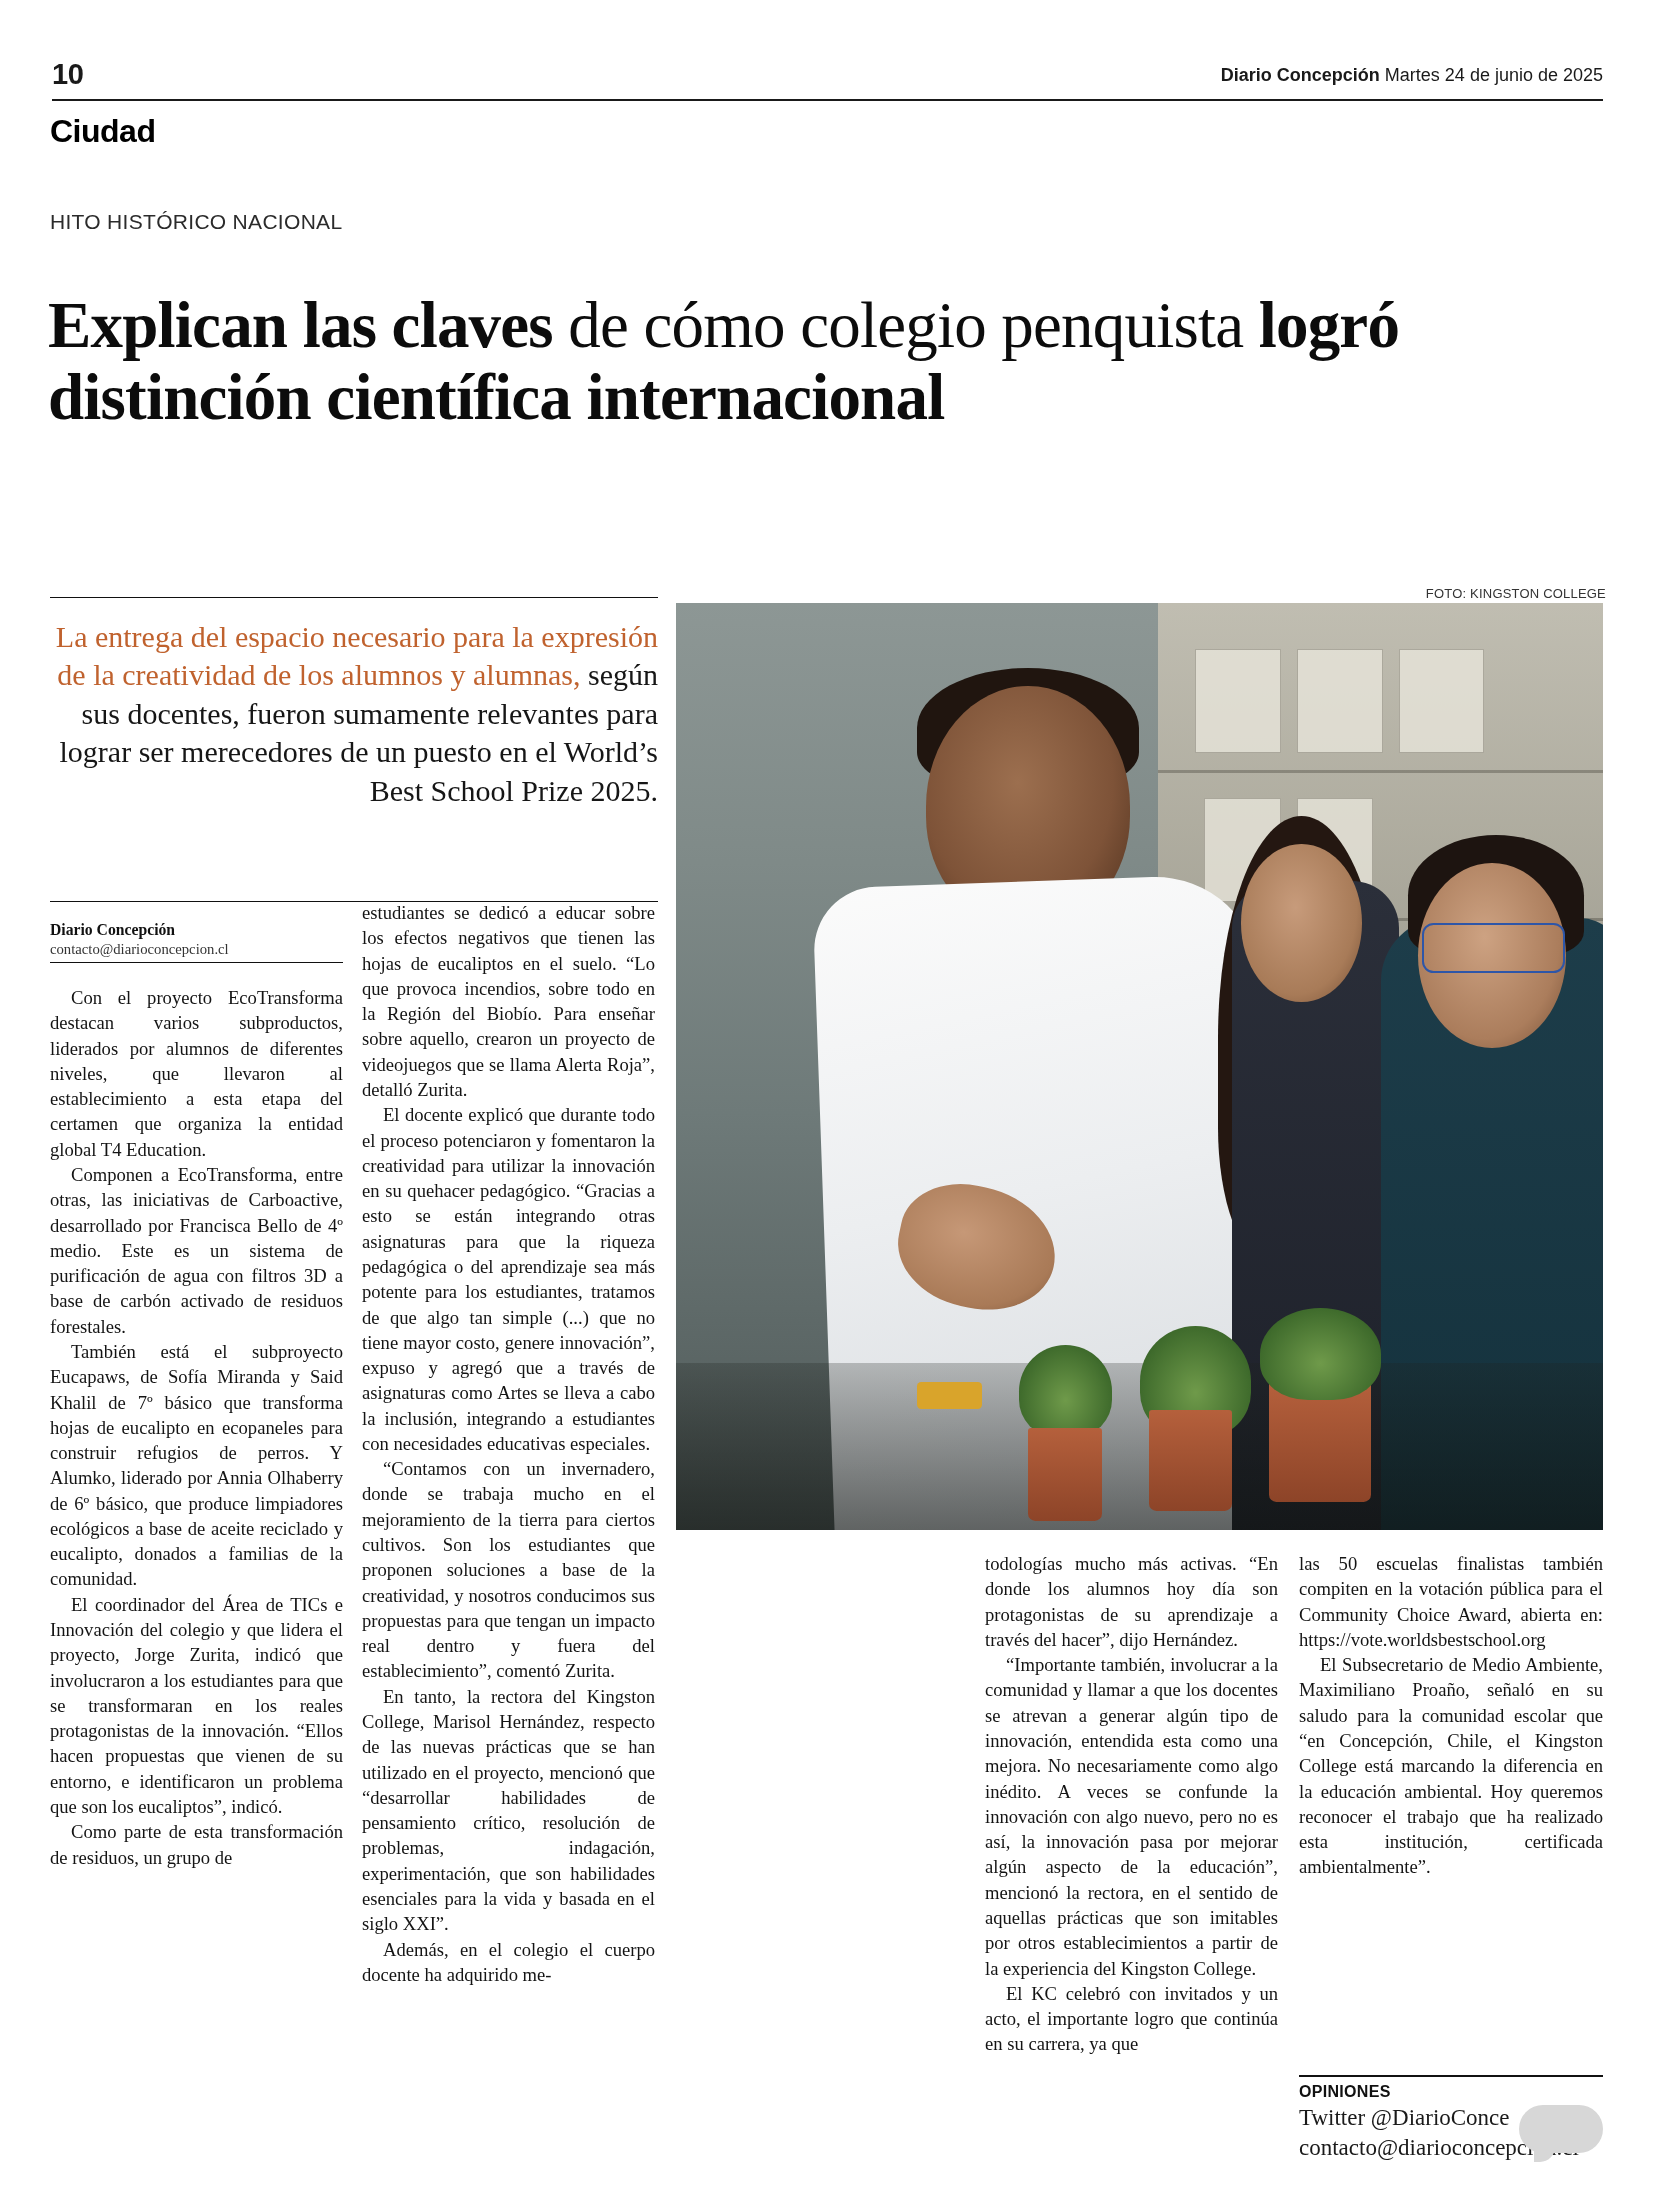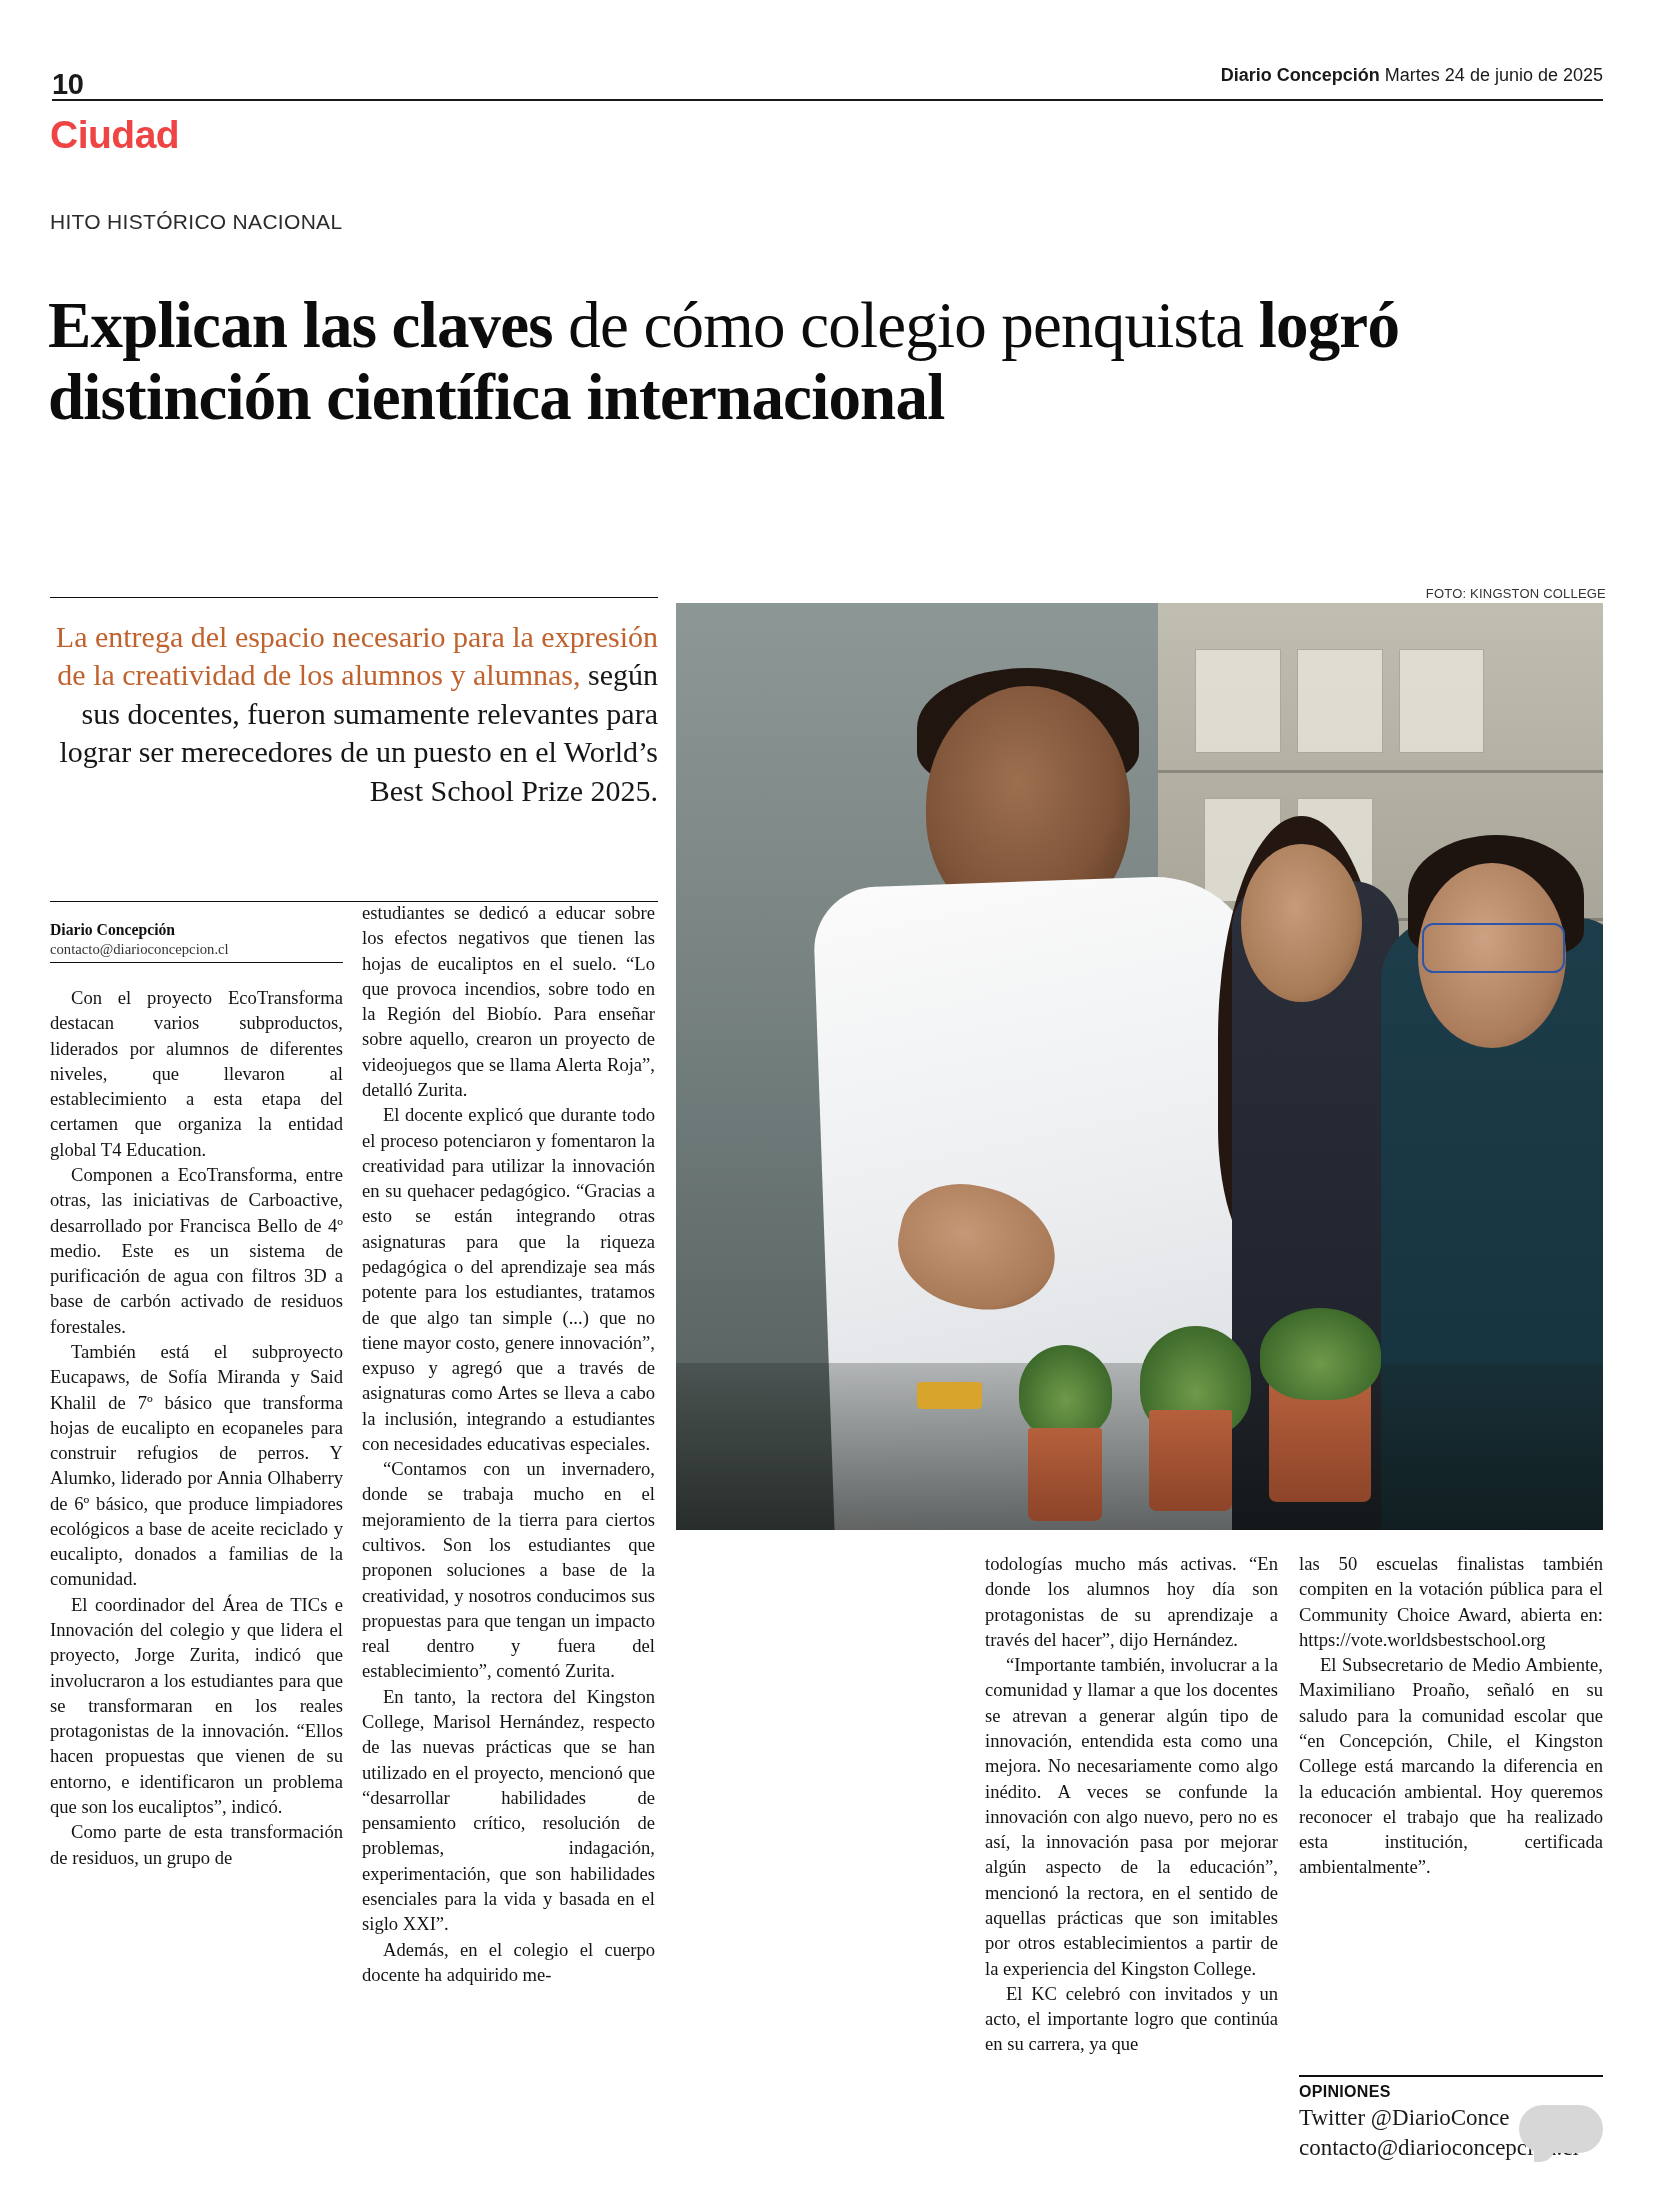--- a/index.html
+++ b/index.html
@@ -27,21 +27,21 @@
   .masthead {
     position: absolute;
     left: 52px;
     top: 58px;
     width: 1551px;
     height: 37px;
   }
   .folio {
     position: absolute;
     left: 0;
-    top: 10px;
+    top: 0;
     font-family: "Liberation Sans", sans-serif;
     font-size: 29px;
     font-weight: 700;
     color: #1a1a1a;
     letter-spacing: -0.3px;
   }
   .masthead-right {
     position: absolute;
     right: 0;
     top: 7.3px;
@@ -62,23 +62,23 @@
     top: 99px;
     width: 1551px;
     height: 1.6px;
     background: #1a1a1a;
   }
   .section-title {
     position: absolute;
     left: 50px;
     top: 113px;
     font-family: "Liberation Sans", sans-serif;
-    font-size: 39px;
+    font-size: 32px;
     font-weight: 700;
-    color: #ef4444;
+    color: #000000;
     letter-spacing: -0.5px;
   }
   .kicker {
     position: absolute;
     left: 50px;
     top: 210px;
     font-family: "Liberation Sans", sans-serif;
     font-size: 21px;
     font-weight: 400;
     letter-spacing: 0.3px;

